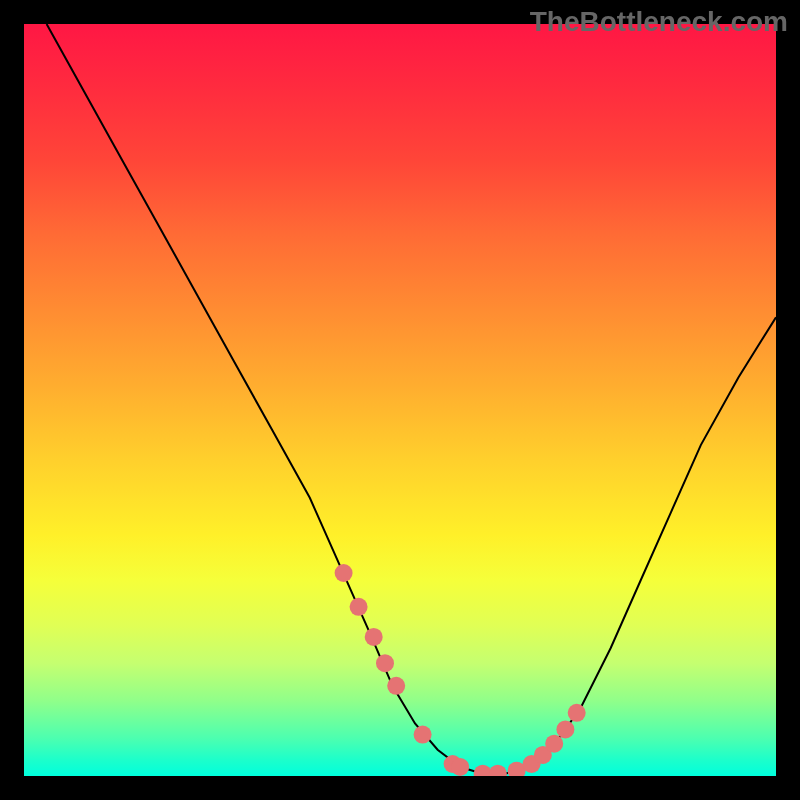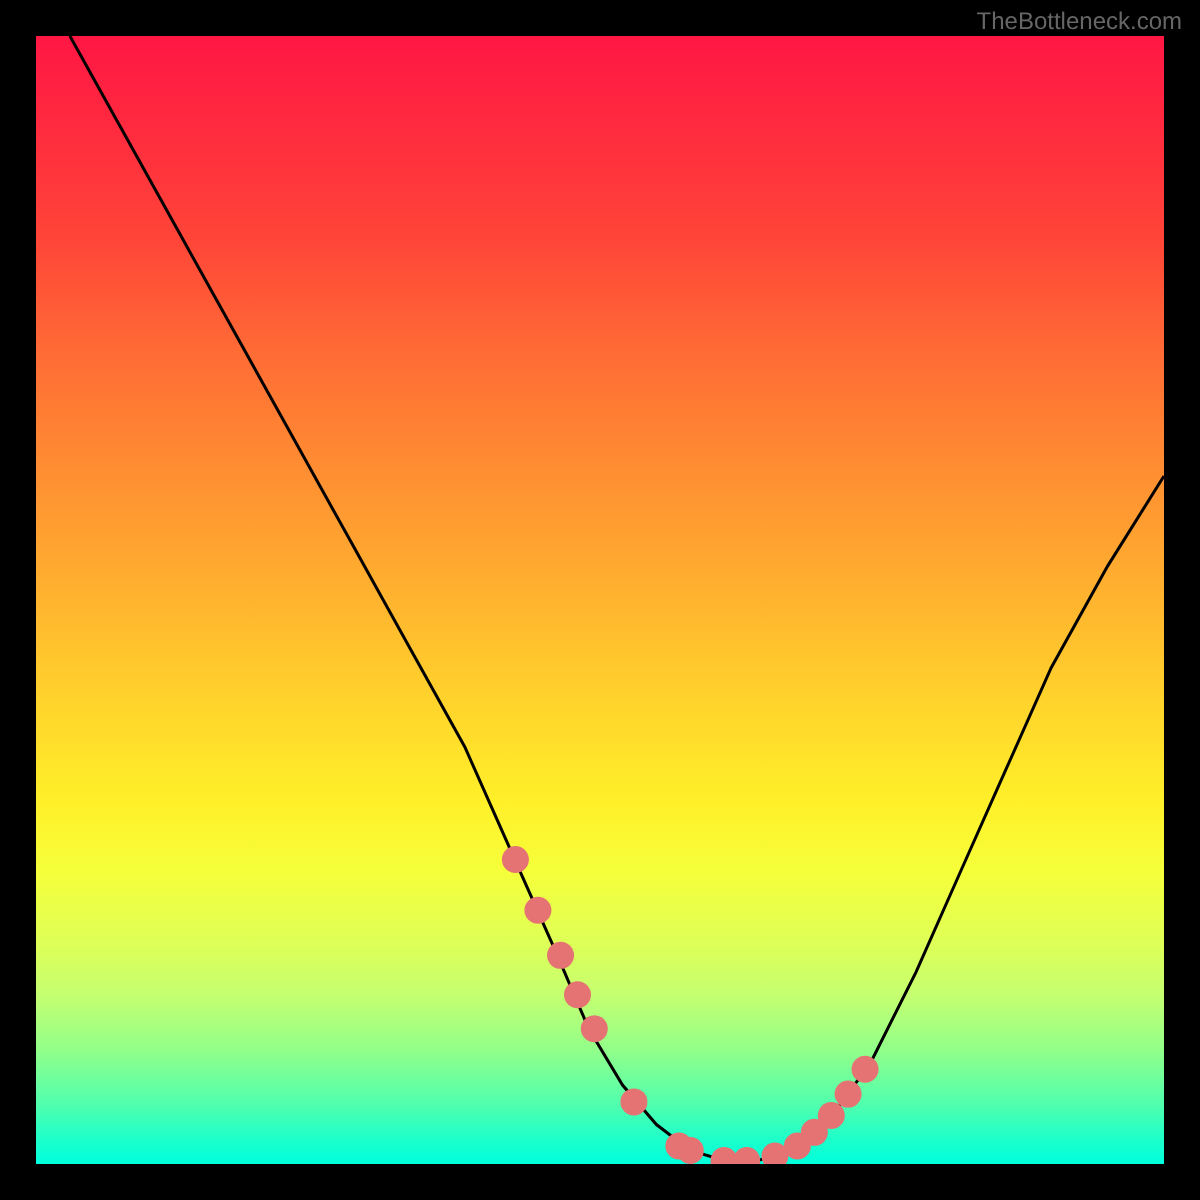--- a/index.html
+++ b/index.html
@@ -9,22 +9,22 @@
     background: #000;
     position: relative;
     font-family: Arial, sans-serif;
     overflow: hidden;
   }
   .watermark {
     position: absolute;
     top: 6px;
     right: 12px;
     color: #666;
-    font-size: 16px;
-    font-weight: 400;
+    font-size: 28px;
+    font-weight: 700;
     z-index: 10;
   }
   .plot-area {
     position: absolute;
     left: 24px;
     top: 24px;
     width: 752px;
     height: 752px;
   }
   .gradient-bg {

